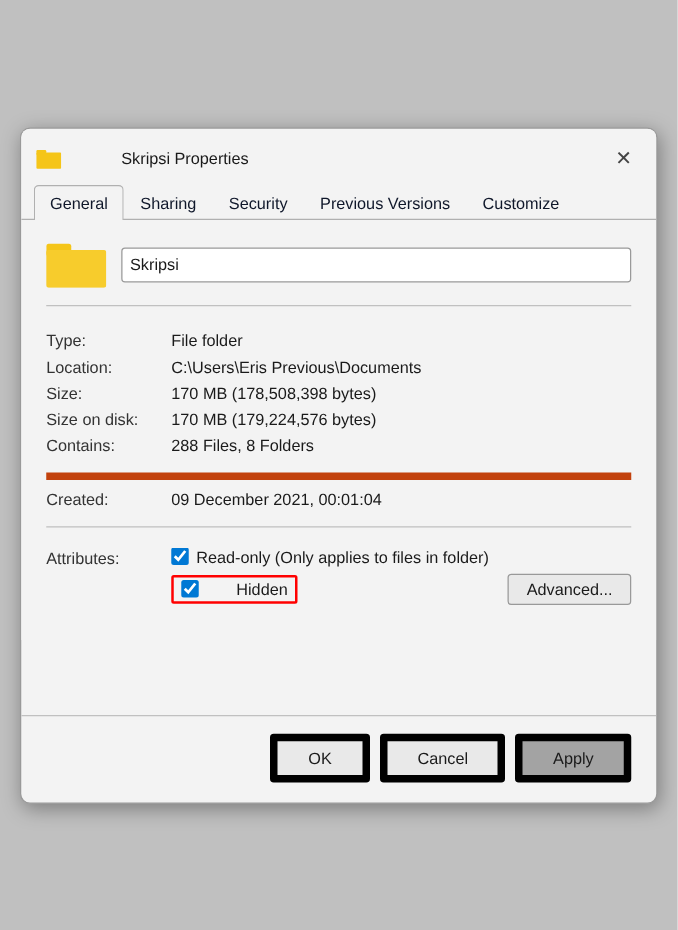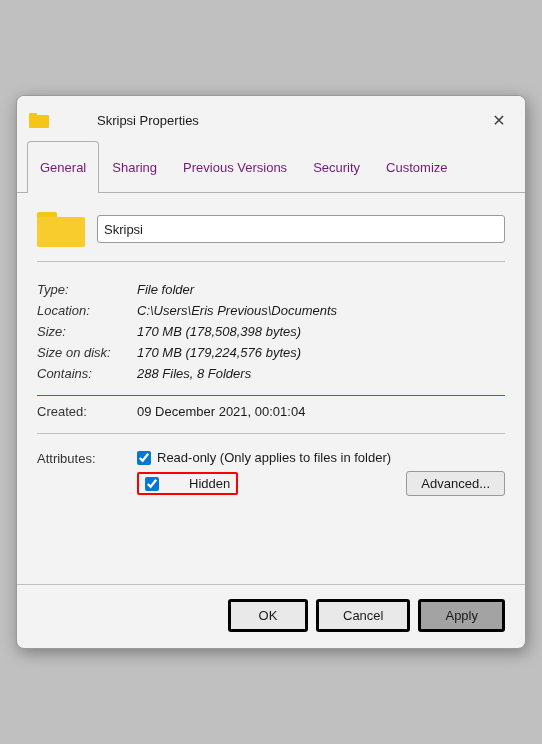--- a/index.html
+++ b/index.html
@@ -56,28 +56,28 @@
     }
 
     .tabs {
       display: flex;
       padding: 0 10px;
       background: #f3f3f3;
       border-bottom: 1px solid #b0b0b0;
       gap: 0;
     }
     .tab {
-      padding: 18px 12px;
+      padding: 6px 12px;
       font-size: 13px;
       cursor: pointer;
       border: 1px solid transparent;
       border-bottom: none;
       border-radius: 4px 4px 0 0;
       background: transparent;
-      color: #701a75;
+      color: #0f172a;
       position: relative;
       top: 1px;
     }
     .tab.active {
       background: #f3f3f3;
       border-color: #b0b0b0;
       border-bottom-color: #f3f3f3;
       font-weight: 500;
     }
 
@@ -105,23 +105,22 @@
       border: 1px solid #999;
       border-radius: 3px;
       padding: 0 6px;
       font-size: 13px;
       background: white;
       color: #1a1a1a;
     }
 
     .info-section {
       padding: 8px 0;
-      border-bottom: 1px solid #c2410c;
+      border-bottom: 6px solid #c2410c;
       margin-bottom: 0;
-      font-style: italic;
     }
     .info-row {
       display: flex;
       margin-bottom: 6px;
     }
     .info-label {
       width: 100px;
       color: #333;
       font-size: 13px;
       flex-shrink: 0;
@@ -197,21 +196,21 @@
       justify-content: flex-end;
       padding: 14px 20px 16px 20px;
       gap: 8px;
       border-top: 1px solid #c0c0c0;
       margin-top: 60px;
     }
     .footer-btn {
       padding: 6px 24px;
       font-size: 13px;
       background: #e9e9e9;
-      border: 3px solid #000000;
+      border: 6px solid #000000;
       border-radius: 3px;
       cursor: pointer;
       color: #1a1a1a;
       min-width: 80px;
     }
     .footer-btn.primary {
       background: #a3a3a3;
     }
 
     
@@ -228,22 +227,22 @@
       <rect x="0" y="3" width="20" height="13" rx="1" class="folder-body"></rect>
       <rect x="0" y="1" width="8" height="4" rx="1" class="folder-tab"></rect>
     </svg>
     <span class="title-text">Skripsi Properties</span>
     <button class="close-btn">✕</button>
   </div>
 
   <div class="tabs">
     <div class="tab active">General</div>
     <div class="tab">Sharing</div>
+    <div class="tab">Security</div>
     <div class="tab">Previous Versions</div>
-    <div class="tab">Security</div>
     <div class="tab">Customize</div>
   </div>
 
   <div class="content">
 
     <div class="folder-header">
       <svg class="folder-icon" viewBox="0 0 48 40">
         <rect x="0" y="8" width="48" height="30" rx="2" fill="#F5C518"></rect>
         <rect x="0" y="3" width="20" height="10" rx="2" fill="#F5C518"></rect>
         <rect x="0" y="8" width="48" height="30" rx="2" fill="#F9D84A" opacity="0.4"></rect>

